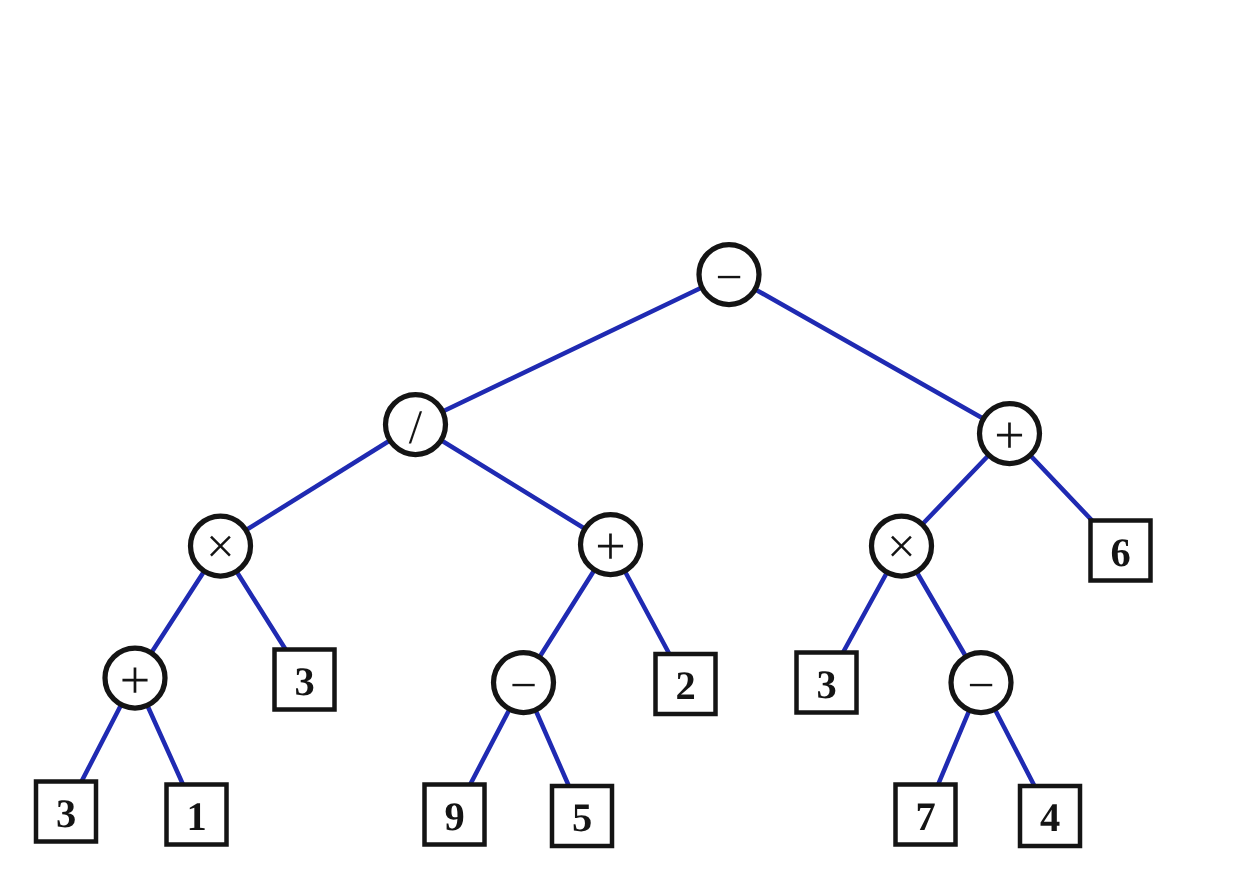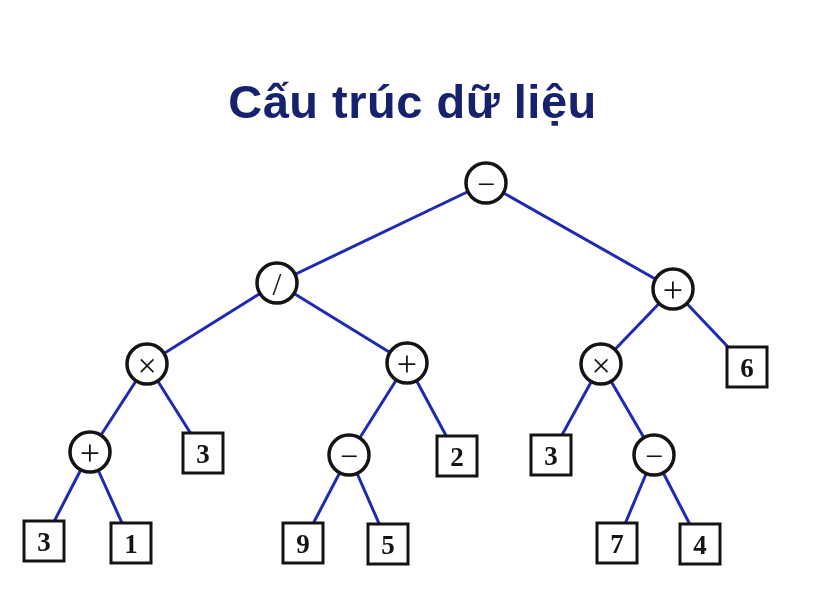--- a/index.html
+++ b/index.html
@@ -40,21 +40,20 @@
   .node-label {
     font-family: "Liberation Serif", "DejaVu Serif", serif;
     fill: #141414;
     user-select: none;
   }
 </style>
 </head>
 <body>
 
 <div id="stage">
-  <div id="title">Cấu trúc dữ liệu</div>
   <svg id="tree-svg" width="825" height="592" viewBox="0 0 825 592">
     <g id="edges-layer">
         <line x1="486" y1="183" x2="277" y2="283" stroke="#1f2ab2" stroke-width="3" class="tree-edge"></line>
         <line x1="486" y1="183" x2="673" y2="289" stroke="#1f2ab2" stroke-width="3" class="tree-edge"></line>
         <line x1="277" y1="283" x2="147" y2="364" stroke="#1f2ab2" stroke-width="3" class="tree-edge"></line>
         <line x1="277" y1="283" x2="407" y2="363" stroke="#1f2ab2" stroke-width="3" class="tree-edge"></line>
         <line x1="673" y1="289" x2="601" y2="364" stroke="#1f2ab2" stroke-width="3" class="tree-edge"></line>
         <line x1="673" y1="289" x2="747" y2="367" stroke="#1f2ab2" stroke-width="3" class="tree-edge"></line>
         <line x1="147" y1="364" x2="90" y2="452" stroke="#1f2ab2" stroke-width="3" class="tree-edge"></line>
         <line x1="147" y1="364" x2="203" y2="453" stroke="#1f2ab2" stroke-width="3" class="tree-edge"></line>

